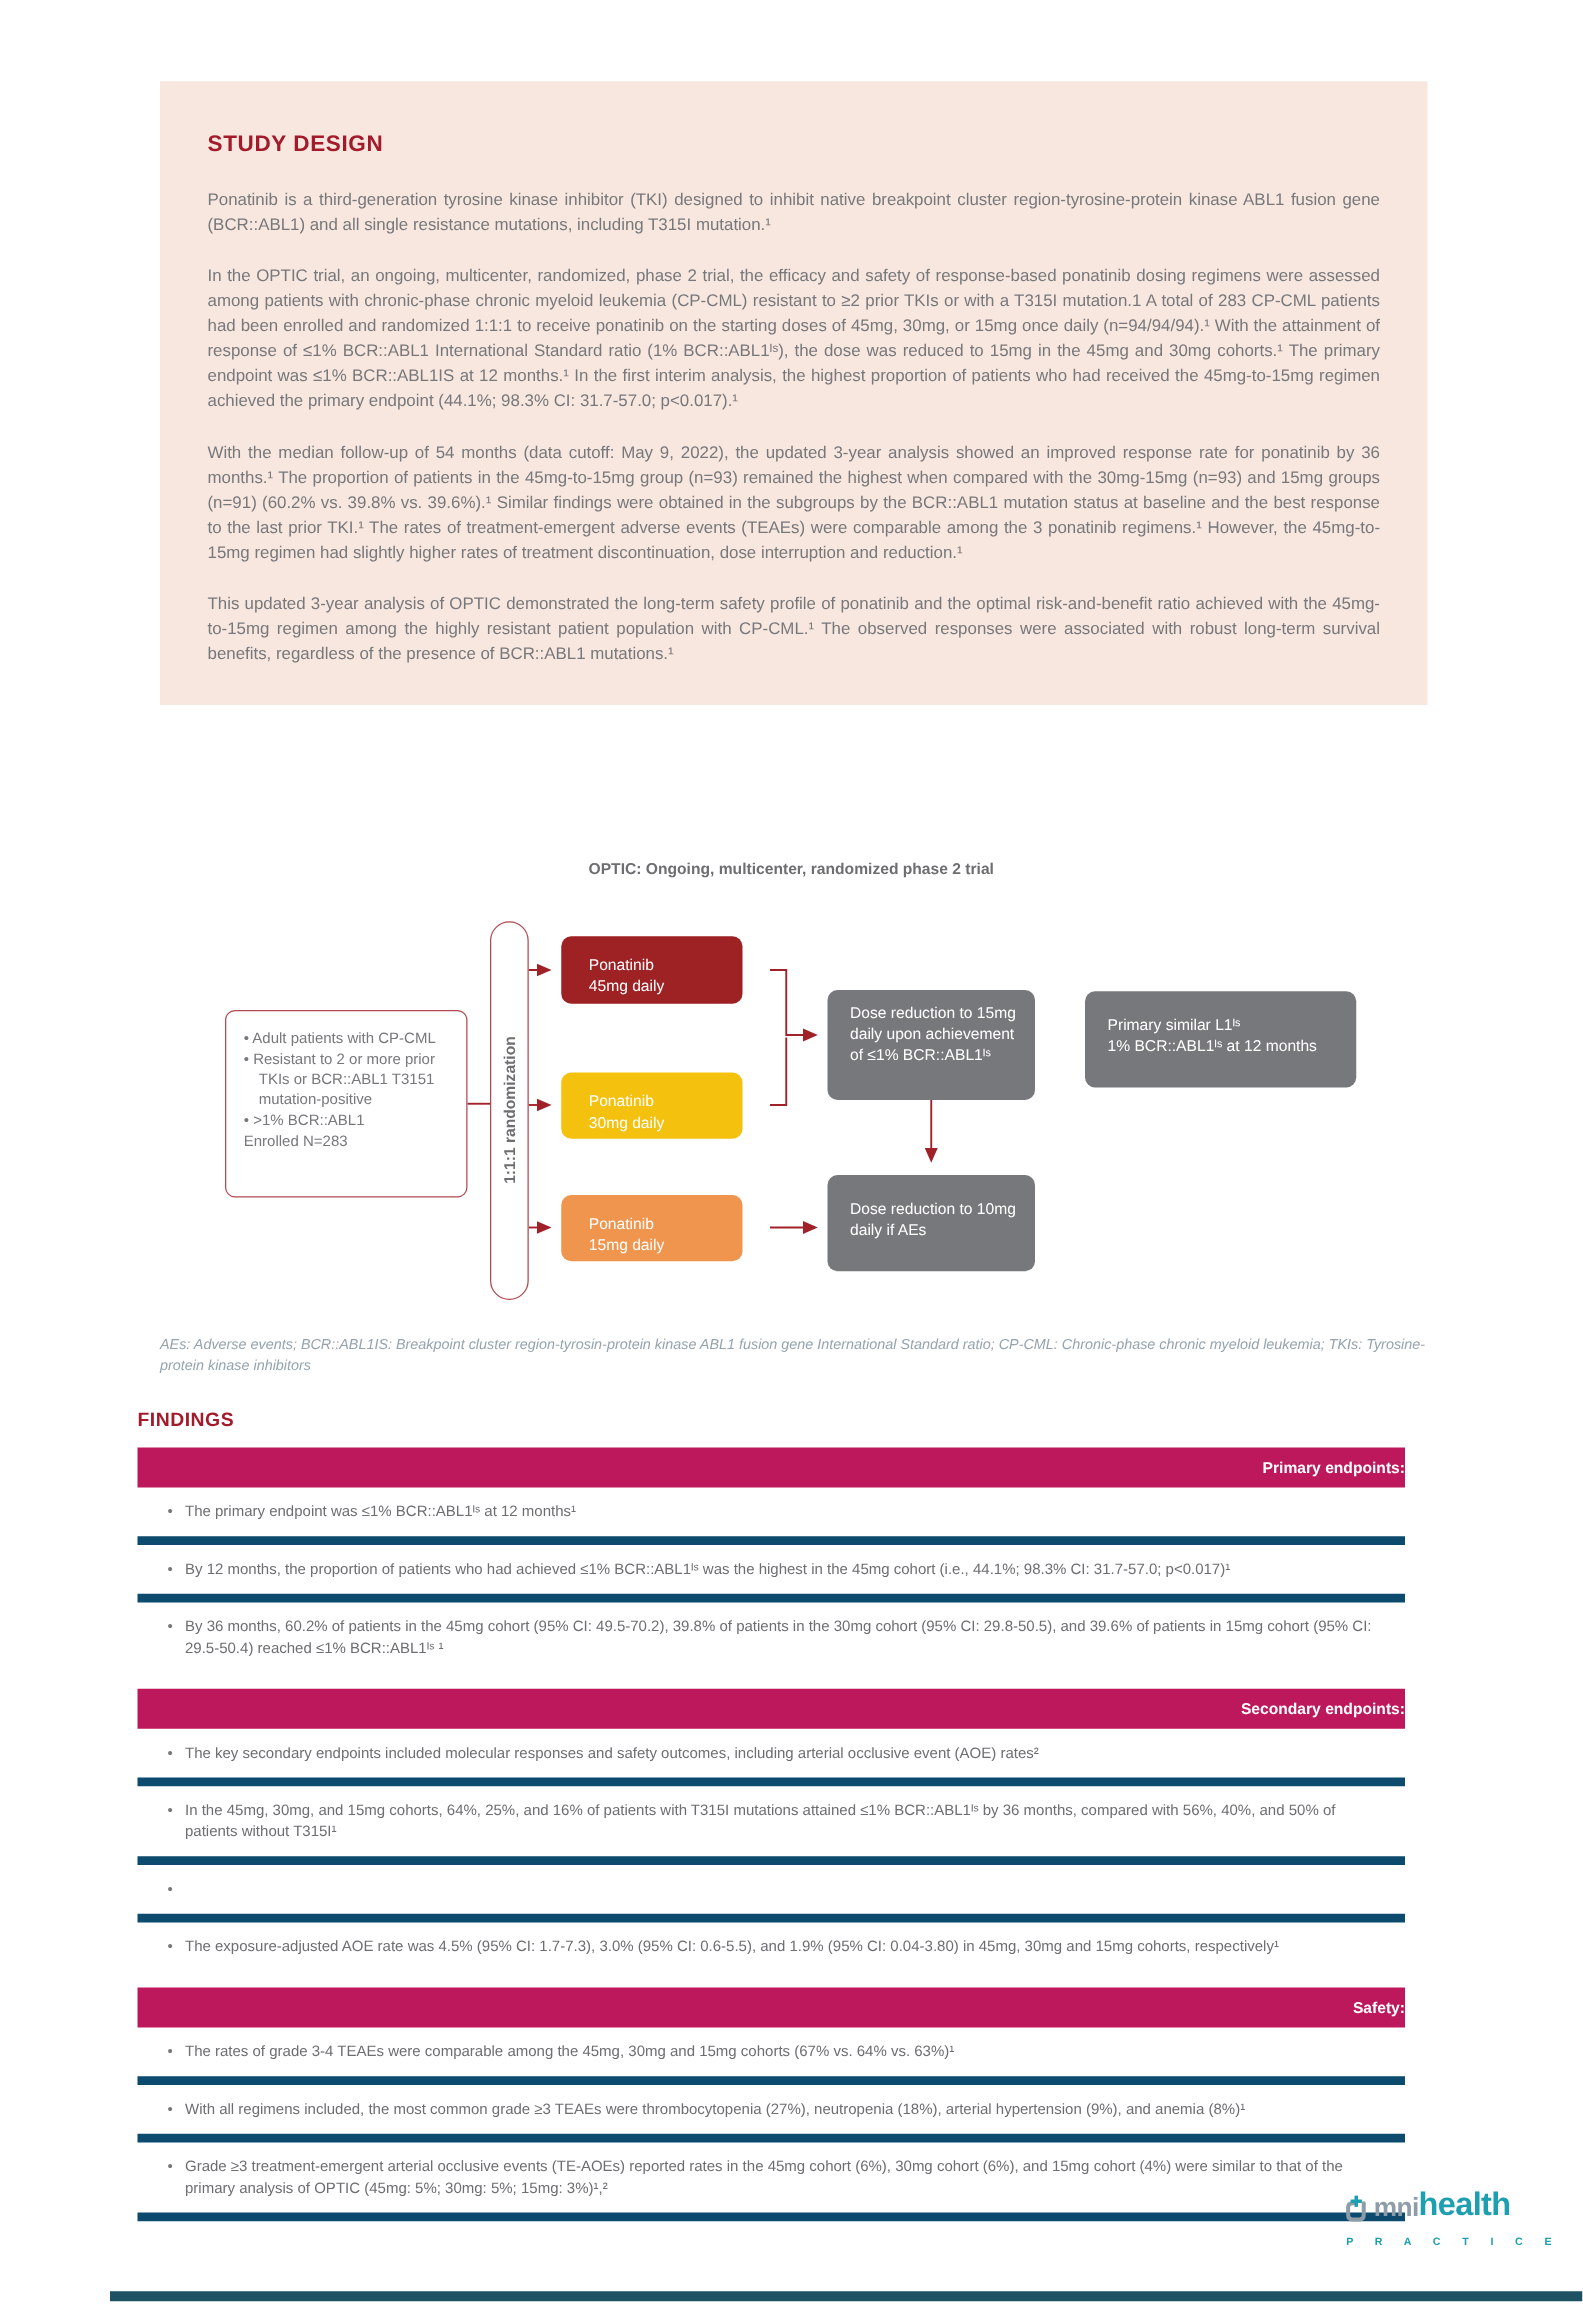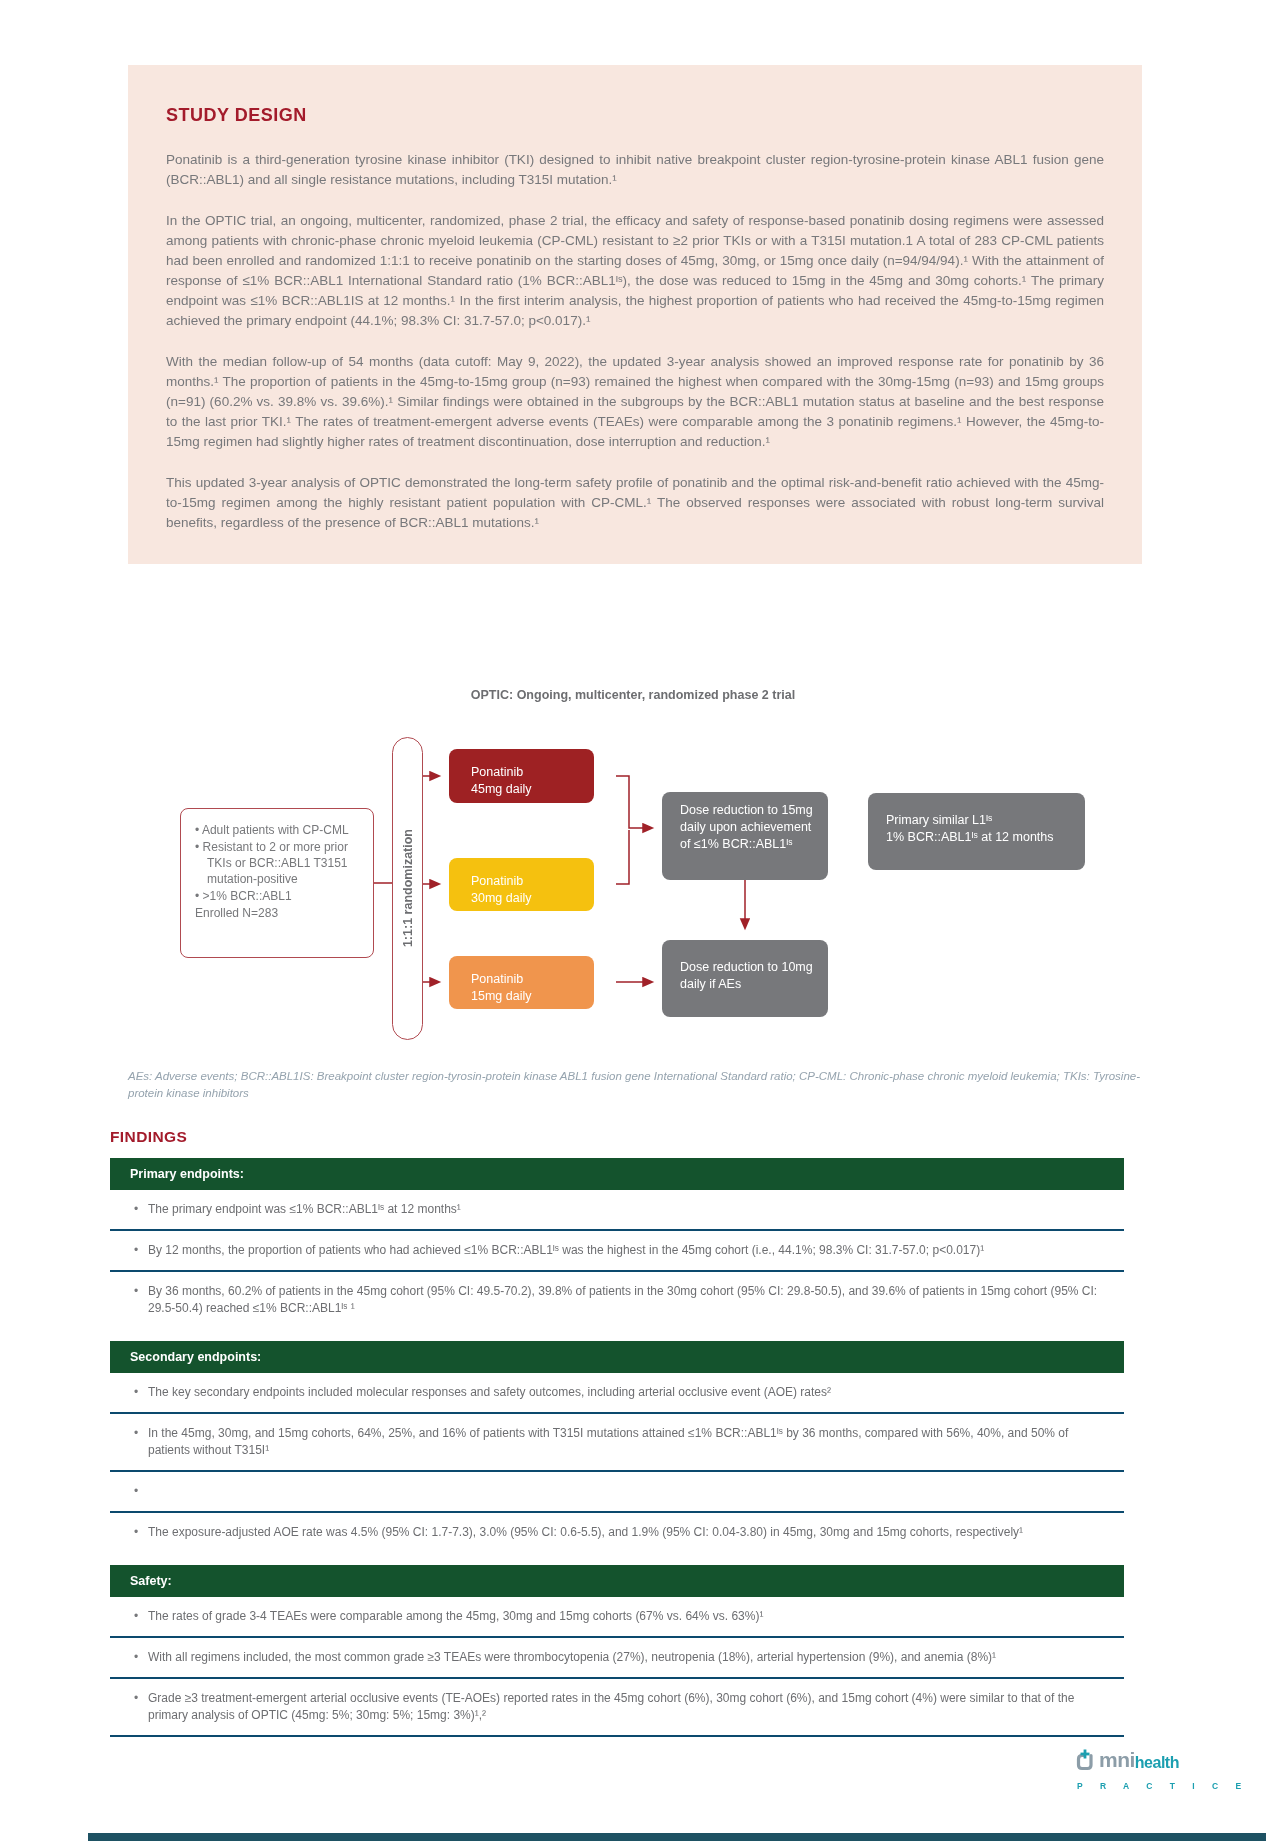--- a/index.html
+++ b/index.html
@@ -34,34 +34,34 @@
   .gb-endpoint { left:742px; top:133px; width:217px; height:77px; padding:19px 10px 0 18px; }
   .dg-svg { position:absolute; inset:0; pointer-events:none; }
 
   
   .footnote { position:absolute; left:128px; top:1068px; width:1026px; color:#95A3AE;
     font-size:11.5px; font-style:italic; line-height:17px; }
 
   
   .findings { position:absolute; left:110px; top:1128px; width:1014px; }
   .findings-title { color:#A31B2B; font-size:15.5px; font-weight:bold; letter-spacing:.4px; margin-bottom:12px; }
-  .f-bar { background:#14532d; height:32px; display:flex; align-items:center; padding-left:20px; margin-top:13px; }
+  .f-bar { background:#be185d; height:32px; display:flex; align-items:center; padding-left:20px; margin-top:13px;justify-content:flex-end; }
   .f-bar span { color:#ffffff; font-size:12.5px; font-weight:bold; }
-  .f-item { display:flex; padding:11px 14px 11px 24px; border-bottom:2px solid #0c4a6e; }
+  .f-item { display:flex; padding:11px 14px 11px 24px; border-bottom:7px solid #0c4a6e; }
   .f-item.no-sep { border-bottom:none; }
   .f-dot { width:14px; flex:0 0 14px; color:#77787B; font-size:12px; line-height:17px; }
   .f-dot::before { content:"\2022"; }
   .f-text { color:#6D6E71; font-size:12px; line-height:17px; }
 
   
   .logo { position:absolute; top:1748px; right:50px; width:142px; }
   .logo-row { display:flex; align-items:flex-end; }
   .logo-row svg { margin-right:2px; }
   .logo-gray { color:#8C9DA8; font-size:21px; font-weight:bold; letter-spacing:-.5px; }
-  .logo-teal { color:#1C9FB0; font-size:16px; font-weight:bold; letter-spacing:-.5px; }
+  .logo-teal { color:#1C9FB0; font-size:26px; font-weight:bold; letter-spacing:-.5px; }
   .logo-sub { color:#1C9FB0; font-size:8.5px; font-weight:bold; letter-spacing:7.5px; margin-top:9px; padding-left:3px; white-space:nowrap; }
   .bottom-bar { position:absolute; left:88px; right:0; bottom:3px; height:8px; }
 </style>
 </head>
 <body>
 
 <div class="page">
 
   <section class="study-panel">
     <h1 class="study-title">STUDY DESIGN</h1>

